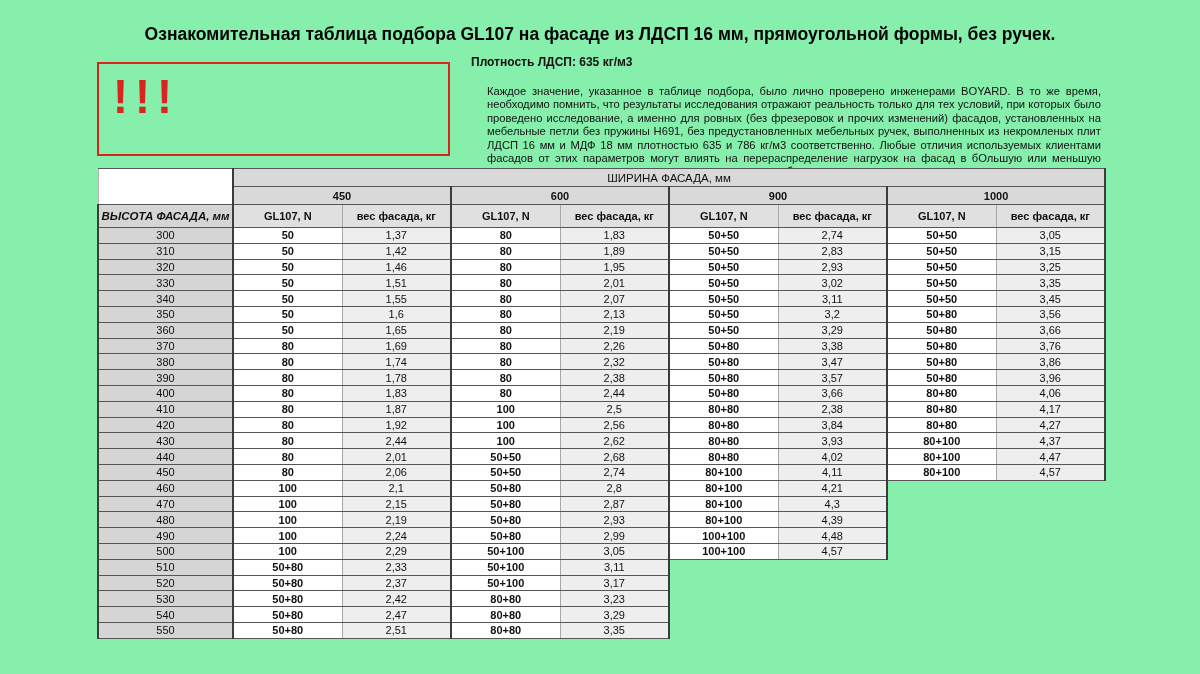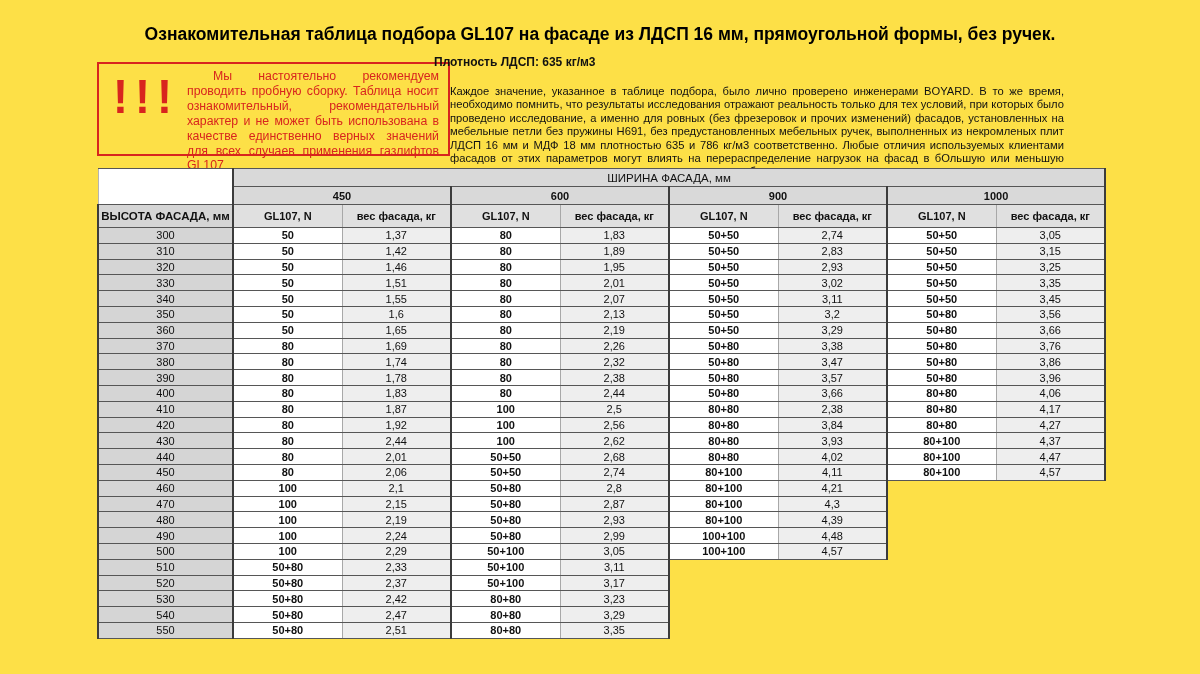--- a/index.html
+++ b/index.html
@@ -8,21 +8,21 @@
     --border-row:#565656;
     --border-inner:#a8a8a8;
     --border-light:#b4b4b4;
     --header-bg:#d9d9d9;
     --subheader-bg:#e0e0e0;
     --heightcol-bg:#d5d5d5;
     --weightcol-bg:#eeeeee;
   }
   html,body{margin:0;padding:0;}
   body{background:#ffffff;font-family:"Liberation Sans","DejaVu Sans",sans-serif;color:#111;}
-  .page{position:relative;width:1200px;height:674px;background:#fde047;overflow:hidden;}
+  .page{position:relative;width:1200px;height:674px;background:#86efac;overflow:hidden;}
 
   .title{
     position:absolute;left:0;top:24px;width:100%;margin:0;
     text-align:center;font-size:17.5px;font-weight:bold;color:#000;
   }
 
   .warning-box{
     position:absolute;left:97px;top:62px;width:349px;height:90px;
     border:2.5px solid var(--accent-red);
     display:flex;align-items:flex-start;
@@ -36,21 +36,21 @@
     transform:scaleY(1.05);
   }
   .warning-text{
     flex:1 1 auto;margin:0;
     color:var(--accent-red);
     font-size:12.3px;line-height:14.9px;
     text-align:justify;text-indent:26px;
     padding:5px 9px 0 6px;
   }
 
-  .info{position:absolute;left:434px;top:55px;width:646px;}
+  .info{position:absolute;left:471px;top:55px;width:646px;}
   .density{font-weight:bold;font-size:12px;margin:0 0 3px 0;}
   .desc{
     margin:16px;font-size:11.2px;line-height:13.4px;
     text-align:justify;color:#111;
   }
 
   table.sel{
     position:absolute;left:97px;top:168px;
     border-collapse:collapse;table-layout:fixed;
     width:1007px;font-size:11px;
@@ -77,20 +77,21 @@
   }
   td.wgroup{
     background:var(--header-bg);font-weight:bold;
     border-left:2px solid var(--border-dark);
     border-right:2px solid var(--border-dark);
   }
   td.hhead{
     background:var(--heightcol-bg);font-weight:bold;font-size:11.5px;
     border-left:2px solid var(--border-dark);
     border-right:2px solid var(--border-dark);
+    font-style:italic;
   }
   td.subgl{
     background:var(--subheader-bg);font-weight:bold;
     border-left:2px solid var(--border-dark);
     border-right:1px solid var(--border-inner);
     margin-left:35px;
   }
   td.subwt{
     background:var(--subheader-bg);font-weight:bold;
     border-right:2px solid var(--border-dark);
@@ -112,21 +113,20 @@
 </style>
 </head>
 <body>
 
 <div class="page">
 
   <h1 class="title">Ознакомительная таблица подбора GL107 на фасаде из ЛДСП 16 мм, прямоугольной формы, без ручек.</h1>
 
   <div class="warning-box">
     <div class="marks">!!!</div>
-    <p class="warning-text">Мы настоятельно рекомендуем проводить пробную сборку. Таблица носит ознакомительный, рекомендательный характер и не может быть использована в качестве единственно верных значений для всех случаев применения газлифтов GL107</p>
   </div>
 
   <div class="info">
     <div class="density">Плотность ЛДСП: 635 кг/м3</div>
     <p class="desc">Каждое значение, указанное в таблице подбора, было лично проверено инженерами BOYARD. В то же время, необходимо помнить, что результаты исследования отражают реальность только для тех условий, при которых было проведено исследование, а именно для ровных (без фрезеровок и прочих изменений) фасадов, установленных на мебельные петли без пружины H691, без предустановленных мебельных ручек, выполненных из некромленых плит ЛДСП 16 мм и МДФ 18 мм плотностью 635 и 786 кг/м3 соответственно. Любые отличия используемых клиентами фасадов от этих параметров могут влиять на перераспределение нагрузок на фасад в бОльшую или меньшую сторону и, как следствие, приводить к измененным потребительским характеристикам.</p>
   </div>
 
   <table class="sel">
     <colgroup>
       <col style="width:135px">

